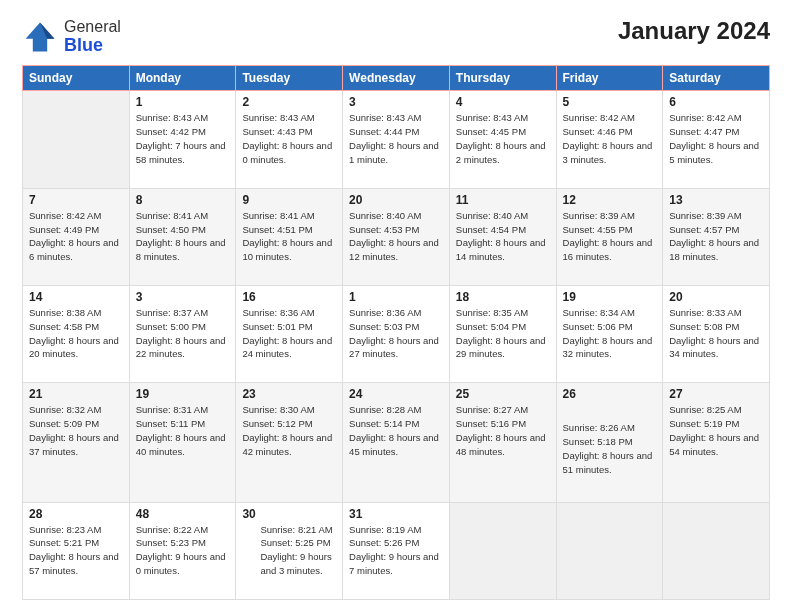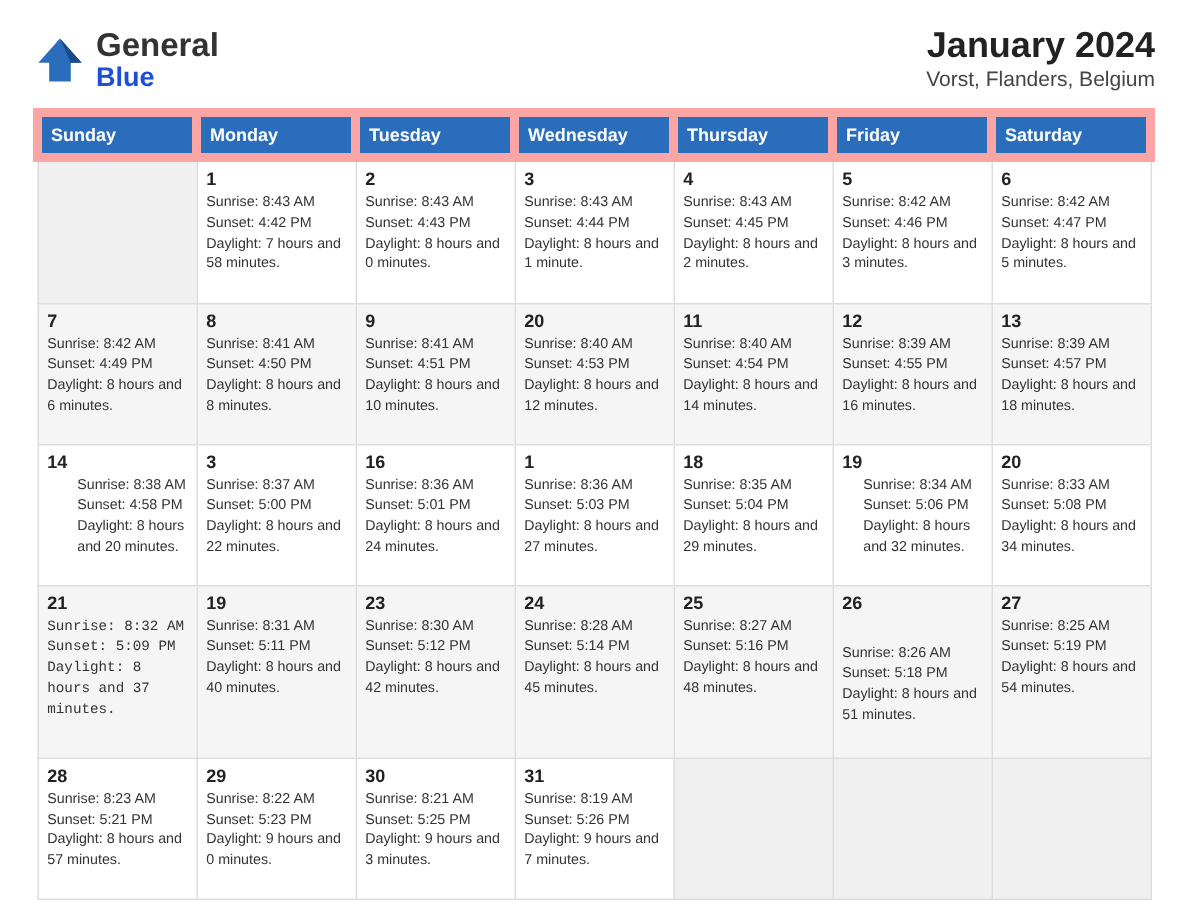--- a/index.html
+++ b/index.html
@@ -27,22 +27,22 @@
       display: flex;
       align-items: center;
       gap: 6px;
     }
     .logo-text {
       display: flex;
       flex-direction: column;
       line-height: 1.1;
     }
     .logo-general {
-      font-size: 22px;
-      font-weight: bold;
+      font-size: 16px;
+      font-weight: normal;
       color: #333;
     }
     .logo-blue {
       font-size: 18px;
       font-weight: bold;
       color: #1d4ed8;
     }
     .logo-icon {
       width: 36px;
       height: 36px;
@@ -65,21 +65,21 @@
       border-collapse: collapse;
       flex: 1;
     }
     thead th {
       background-color: #2a6ebb;
       color: #fff;
       font-size: 12px;
       font-weight: bold;
       padding: 5px 6px;
       text-align: left;
-      border: 6px solid #fca5a5;
+      border: 1px solid #fca5a5;
     }
     tbody tr {
       background: #fff;
     }
     tbody tr:nth-child(even) {
       background: #f5f5f5;
     }
     tbody td {
       vertical-align: top;
       border: 1px solid #ddd;
@@ -113,21 +113,20 @@
         <polygon points="20,4 36,22 28,22 28,36 12,36 12,22 4,22" fill="#2a6ebb"></polygon>
         <polygon points="20,4 36,22 28,22" fill="#1a4a8a"></polygon>
       </svg>
       <div class="logo-text">
         <span class="logo-general">General</span>
         <span class="logo-blue">Blue</span>
       </div>
     </div>
     <div class="title-block">
       <div class="calendar-title">January 2024</div>
-      <div class="calendar-subtitle">Vorst, Flanders, Belgium</div>
     </div>
   </div>
 
   <table>
     <thead>
       <tr>
       <th>Sunday</th>
           <th>Monday</th>
           <th>Tuesday</th>
           <th>Wednesday</th>
@@ -216,21 +215,21 @@
           <td>
             <span class="day-number">13</span>
             <div class="day-info" style="white-space: pre-line;">Sunrise: 8:39 AM
 Sunset: 4:57 PM
 Daylight: 8 hours and 18 minutes.</div>
           </td>
         </tr>
         <tr>
           <td>
             <span class="day-number">14</span>
-            <div class="day-info" style="white-space: pre-line; margin-left: 20px;">Sunrise: 8:38 AM
+            <div class="day-info" style="white-space: pre-line;">Sunrise: 8:38 AM
 Sunset: 4:58 PM
 Daylight: 8 hours and 20 minutes.</div>
           </td>
           <td>
             <span class="day-number">3</span>
             <div class="day-info" style="white-space: pre-line;">Sunrise: 8:37 AM
 Sunset: 5:00 PM
 Daylight: 8 hours and 22 minutes.</div>
           </td>
           <td>
@@ -246,35 +245,35 @@
 Daylight: 8 hours and 27 minutes.</div>
           </td>
           <td>
             <span class="day-number">18</span>
             <div class="day-info" style="white-space: pre-line;">Sunrise: 8:35 AM
 Sunset: 5:04 PM
 Daylight: 8 hours and 29 minutes.</div>
           </td>
           <td>
             <span class="day-number">19</span>
-            <div class="day-info" style="white-space: pre-line; margin-left: 14px;">Sunrise: 8:34 AM
+            <div class="day-info" style="white-space: pre-line;">Sunrise: 8:34 AM
 Sunset: 5:06 PM
 Daylight: 8 hours and 32 minutes.</div>
           </td>
           <td>
             <span class="day-number">20</span>
             <div class="day-info" style="white-space: pre-line;">Sunrise: 8:33 AM
 Sunset: 5:08 PM
 Daylight: 8 hours and 34 minutes.</div>
           </td>
         </tr>
         <tr>
           <td>
             <span class="day-number">21</span>
-            <div class="day-info" style="white-space: pre-line; font-family: Liberation Mono, monospace;">Sunrise: 8:32 AM
+            <div class="day-info" style="white-space: pre-line;">Sunrise: 8:32 AM
 Sunset: 5:09 PM
 Daylight: 8 hours and 37 minutes.</div>
           </td>
           <td>
             <span class="day-number">19</span>
             <div class="day-info" style="white-space: pre-line;">Sunrise: 8:31 AM
 Sunset: 5:11 PM
 Daylight: 8 hours and 40 minutes.</div>
           </td>
           <td>
@@ -309,28 +308,28 @@
           </td>
         </tr>
         <tr>
           <td>
             <span class="day-number">28</span>
             <div class="day-info" style="white-space: pre-line;">Sunrise: 8:23 AM
 Sunset: 5:21 PM
 Daylight: 8 hours and 57 minutes.</div>
           </td>
           <td>
-            <span class="day-number">29</span>
+            <span class="day-number">48</span>
             <div class="day-info" style="white-space: pre-line;">Sunrise: 8:22 AM
 Sunset: 5:23 PM
 Daylight: 9 hours and 0 minutes.</div>
           </td>
           <td>
             <span class="day-number">30</span>
-            <div class="day-info" style="white-space: pre-line;">Sunrise: 8:21 AM
+            <div class="day-info" style="white-space: pre-line; margin-left: 18px;">Sunrise: 8:21 AM
 Sunset: 5:25 PM
 Daylight: 9 hours and 3 minutes.</div>
           </td>
           <td>
             <span class="day-number">31</span>
             <div class="day-info" style="white-space: pre-line;">Sunrise: 8:19 AM
 Sunset: 5:26 PM
 Daylight: 9 hours and 7 minutes.</div>
           </td>
           <td class="empty-cell"></td>

